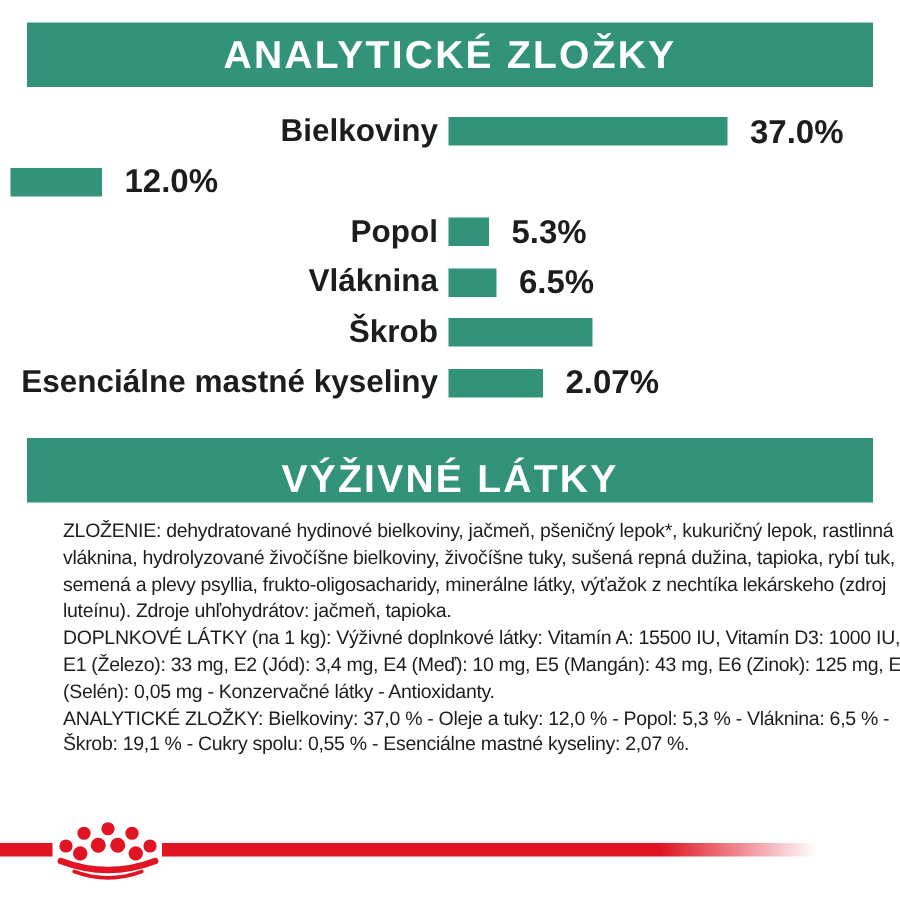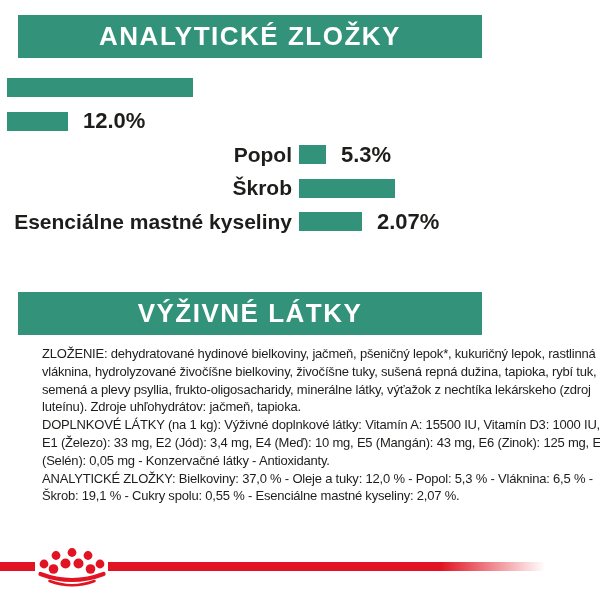--- a/index.html
+++ b/index.html
@@ -13,33 +13,33 @@
   body{
     background:var(--paper);
     font-family:"Liberation Sans","DejaVu Sans",sans-serif;
     color:var(--ink);
     position:relative;
     overflow:hidden;
   }
   .banner{
     position:absolute;
     left:18px;
-    width:464px;
+    width:564px;
     height:43px;
     background:var(--teal);
     color:#fff;
     display:flex;
     align-items:center;
     justify-content:center;
     font-weight:700;
     font-size:26px;
     letter-spacing:1.5px;
   }
   #banner-analytical{top:15px;}
-  #banner-nutrients{top:292px;}
+  #banner-nutrients{top:292px;align-items:flex-end;}
 
   .chart{
     position:absolute;
     top:71px;
     left:0;
     width:600px;
   }
   .chart-row{
     height:33.5px;
     display:flex;
@@ -103,34 +103,41 @@
 </style>
 </head>
 <body>
 
 <div class="banner" id="banner-analytical">
   <span>ANALYTICKÉ ZLOŽKY</span>
 </div>
 
 <div class="chart">
   <div class="chart-row">
+    <div class="chart-label">Bielkoviny</div>
     <div class="chart-bar" style="width: 186px; background: rgb(51, 147, 122);"></div>
+    <div class="chart-value">37.0%</div>
   </div>
 
   <div class="chart-row">
     <div class="chart-bar" style="width: 61px; background: rgb(51, 147, 122);"></div>
     <div class="chart-value">12.0%</div>
   </div>
 
   <div class="chart-row">
     <div class="chart-label">Popol</div>
     <div class="chart-bar" style="width: 27px; background: rgb(51, 147, 122);"></div>
     <div class="chart-value">5.3%</div>
   </div>
 
+  <div class="chart-row">
+    <div class="chart-label">Vláknina</div>
+    <div class="chart-bar" style="width: 32px; background: rgb(51, 147, 122);"></div>
+    <div class="chart-value">6.5%</div>
+  </div>
 
   <div class="chart-row">
     <div class="chart-label">Škrob</div>
     <div class="chart-bar" style="width: 96px; background: rgb(51, 147, 122);"></div>
   </div>
 
   <div class="chart-row">
     <div class="chart-label">Esenciálne mastné kyseliny</div>
     <div class="chart-bar" style="width: 63px; background: rgb(51, 147, 122);"></div>
     <div class="chart-value">2.07%</div>

